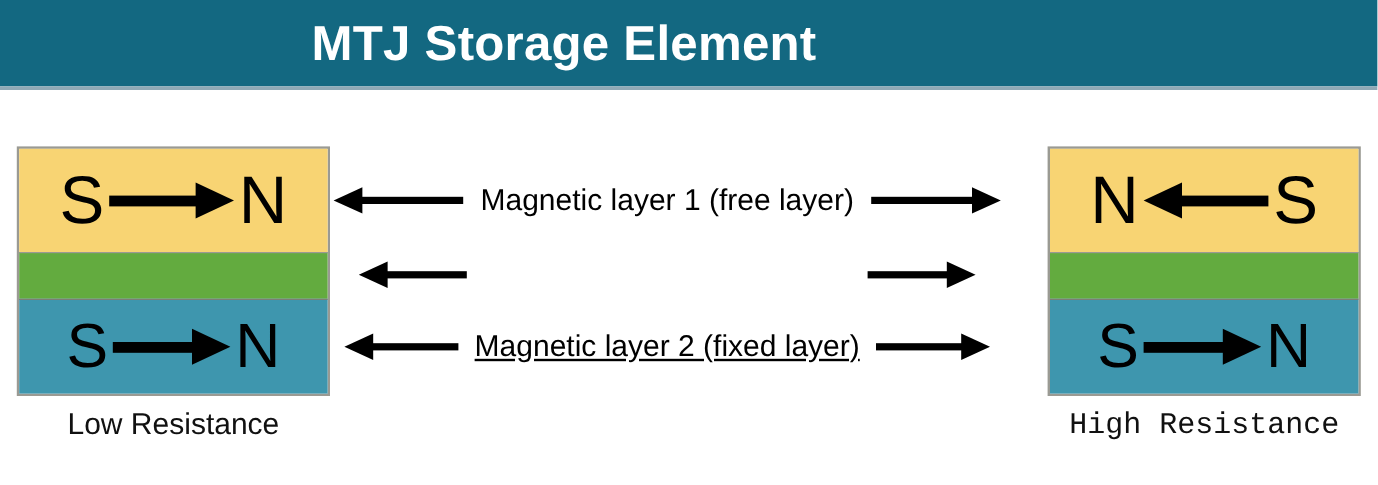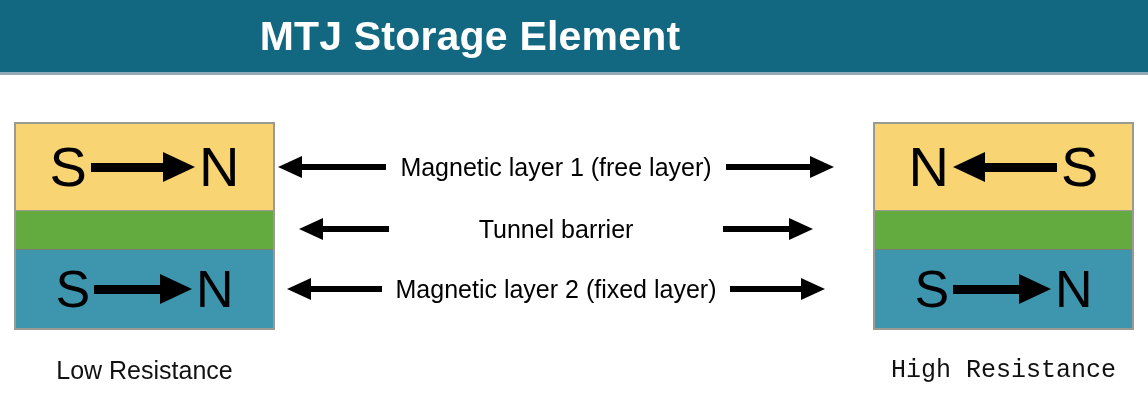--- a/index.html
+++ b/index.html
@@ -123,38 +123,37 @@
   .inner-arrow.dir-left .head   { left: 0; border-right: 32px solid #000; }
 
   
   .caption {
     position: absolute;
     top: 340px;
     font-size: 25px;
     color: #111111;
     text-align: center;
     white-space: nowrap;
-    margin-top: 16px;
   }
   #caption-left  { left: 14px;  width: 261px; }
   #caption-right { left: 873px; width: 261px; font-family: Liberation Mono, monospace; }
 
   
   .label-row {
     position: absolute;
     left: 275px;
     width: 514px;
     display: flex;
     align-items: center;
     justify-content: center;
     margin-left: 24px;
   }
   #label-row-free    { top: 151px; height: 32px; }
   #label-row-barrier { top: 213px; height: 32px; }
-  #label-row-fixed   { top: 273px; height: 32px; }
+  #label-row-fixed   { top: 273px; height: 32px; text-decoration: underline; }
 
   .label-text {
     font-size: 25px;
     color: #000000;
     white-space: nowrap;
     padding: 0 14px;
   }
 
   
   .conn {
@@ -267,21 +266,20 @@
       <span class="head"></span>
   </span>
 </div>
 
 <div class="label-row" id="label-row-barrier">
   <span class="conn dir-left conn-short">
     <span class="shaft"></span>
       <span class="head"></span>
   </span>
   <span class="spacer"></span>
-  <span class="label-text">Tunnel barrier</span>
   <span class="spacer"></span>
   <span class="conn dir-right conn-short">
     <span class="shaft"></span>
       <span class="head"></span>
   </span>
 </div>
 
 <div class="label-row" id="label-row-fixed">
   <span class="conn dir-left conn-mid">
     <span class="shaft"></span>

